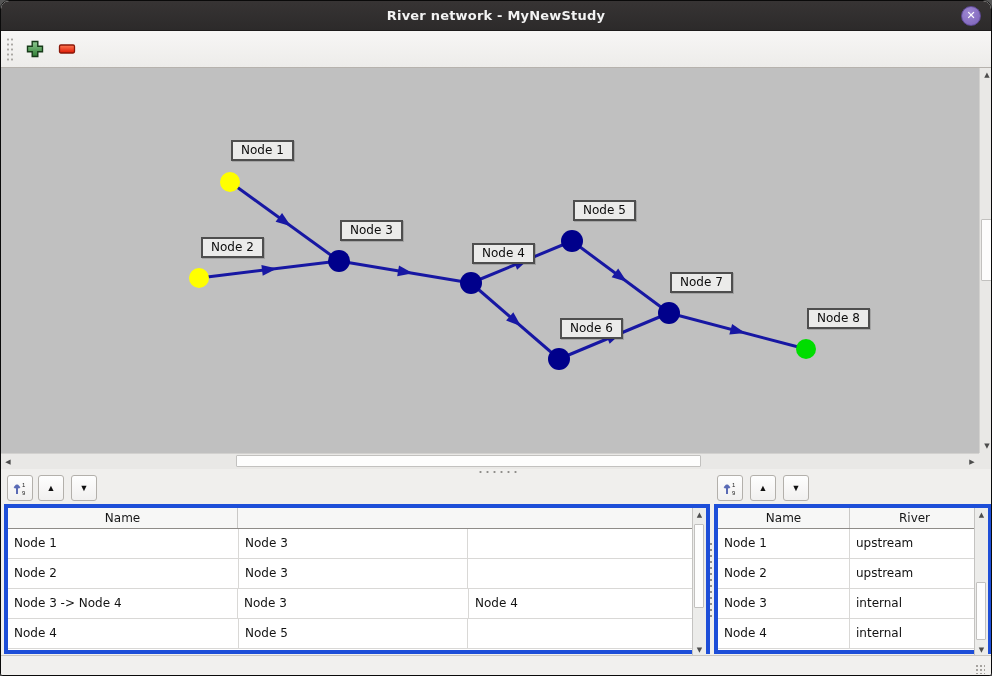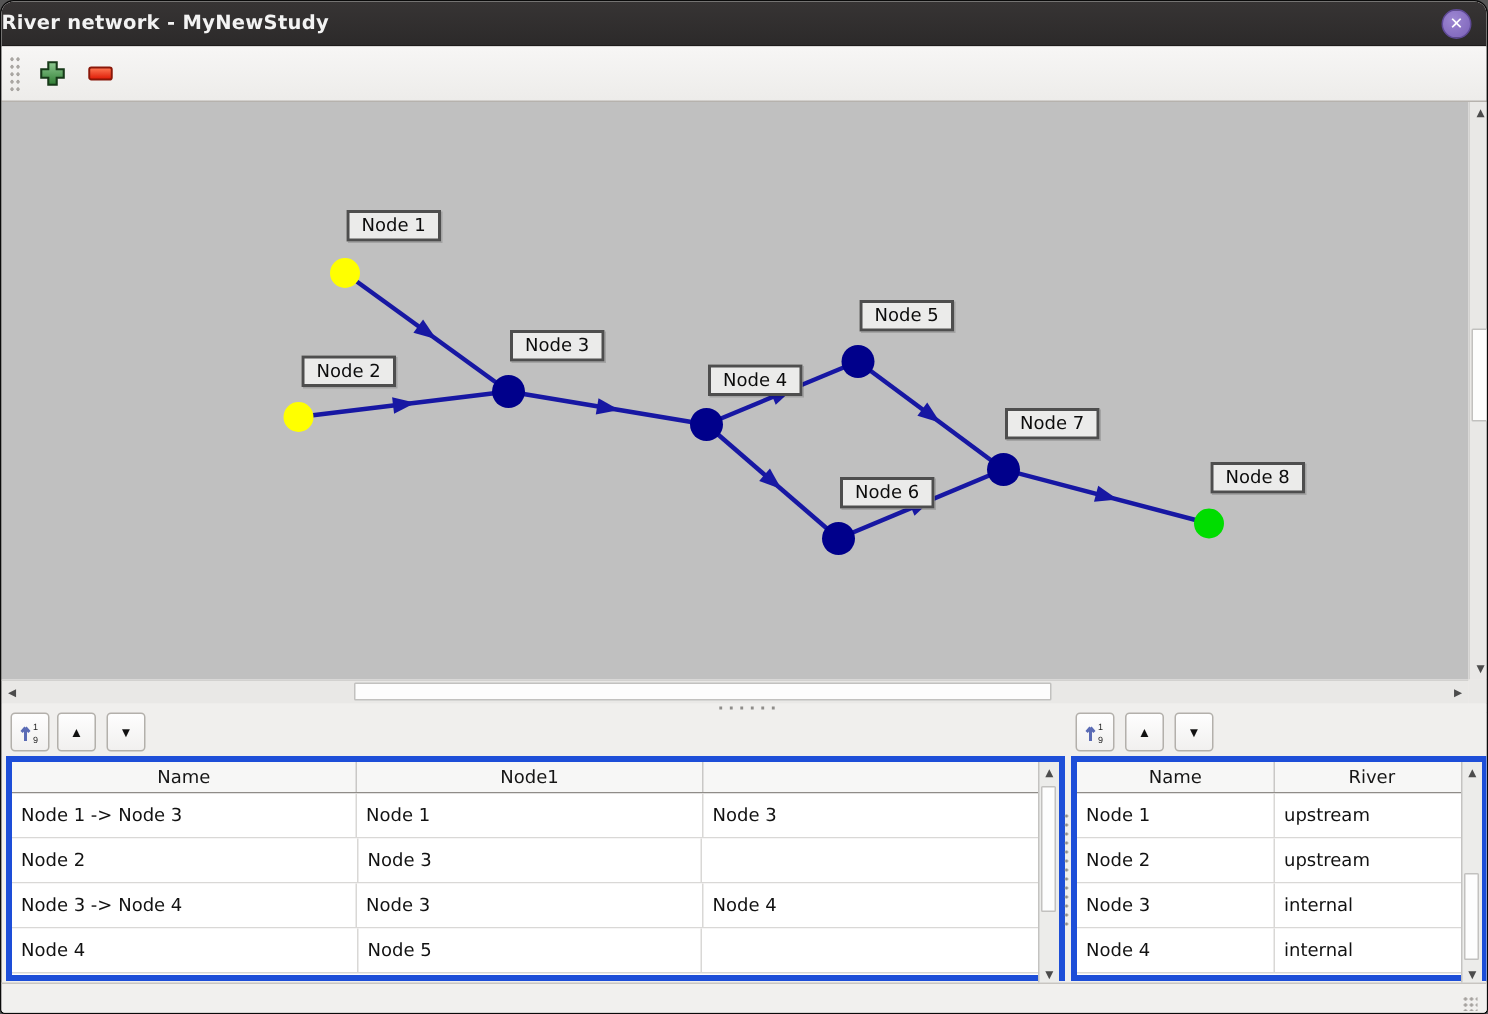--- a/index.html
+++ b/index.html
@@ -5,21 +5,21 @@
   * { margin:0; padding:0; box-sizing:border-box; }
   html,body { width:992px; height:676px; background:#555; font-family:"DejaVu Sans","Liberation Sans",sans-serif; }
   .window{
     position:relative; width:992px; height:676px; background:#f0efed;
     border:1px solid #0a0a0a; border-radius:9px 9px 3px 3px; overflow:hidden;
   }
   
   .titlebar{
     position:absolute; left:0; top:0; width:100%; height:30px;
     background:linear-gradient(#373434,#2c2a2a); border-bottom:1px solid #1d1b1b;
-    border-radius:8px 8px 0 0; display:flex; align-items:center; justify-content:flex-start;
+    border-radius:8px 8px 0 0; display:flex; align-items:center; justify-content:center;
   }
   .titlebar .title{ color:#f3f3f3; font-size:13px; font-weight:bold; letter-spacing:.2px; }
   .close-btn{
     position:absolute; right:10px; top:5px; width:20px; height:20px; border-radius:50%;
     background:radial-gradient(circle at 38% 32%, #9d87d2, #7b61b8);
     border:1px solid #5f4a96; color:#fff; font-size:11px; line-height:18px; text-align:center;
     cursor:pointer;
   }
   
   .toolbar{
@@ -223,25 +223,23 @@
           <span>▲</span>
         </button>
       <button class="mini-btn" style="left:782px;">
           <span>▼</span>
         </button>
     </div>
 
     <div class="table" id="reaches-table" style="left:3px; top:29px; width:706px; height:150px;">
         <div class="t-head">
           <div class="th" style="width: 230px;">Name</div>
-          <div class="th" style="width: 231px;">Node1</div>
         </div>
       <div class="t-body">
           <div class="tr">
-            <div class="td" style="width: 230px;">Node 1 -&gt; Node 3</div>
             <div class="td" style="width: 231px;">Node 1</div>
             <div class="td" style="width: 229px;">Node 3</div>
           </div>
           <div class="tr">
             <div class="td" style="width: 231px;">Node 2</div>
             <div class="td" style="width: 229px;">Node 3</div>
           </div>
           <div class="tr">
             <div class="td" style="width: 230px;">Node 3 -&gt; Node 4</div>
             <div class="td" style="width: 231px;">Node 3</div>

